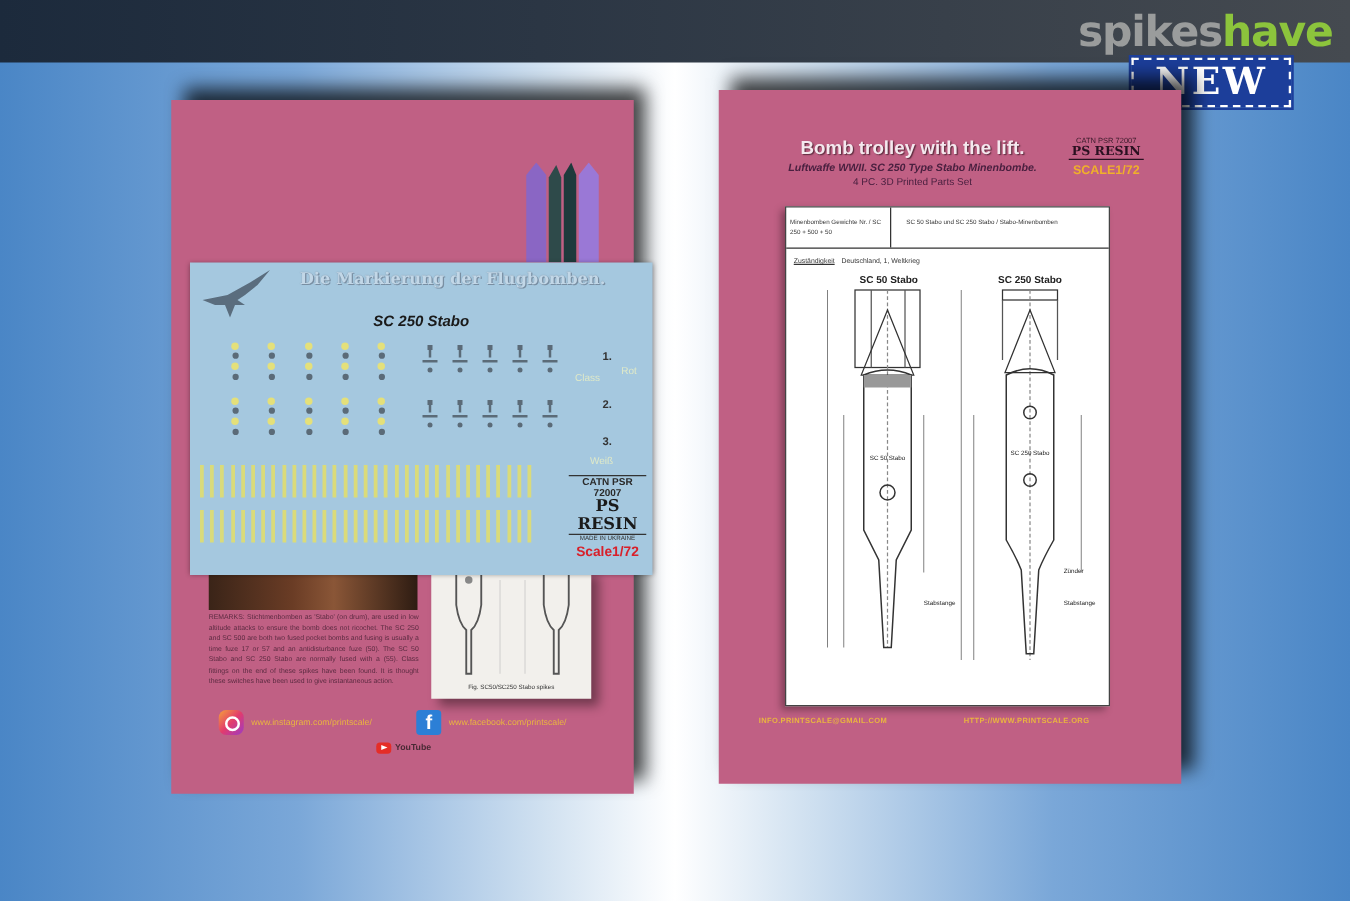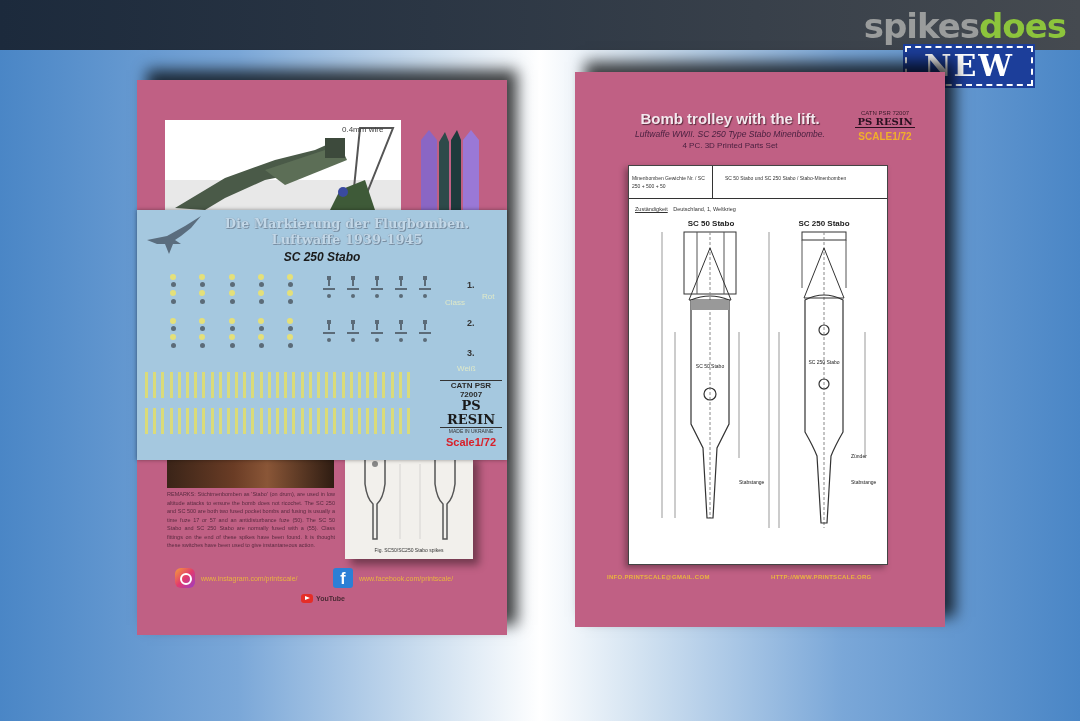--- a/index.html
+++ b/index.html
@@ -34,21 +34,21 @@
   .panel.right { left: 575px; top: 72px; width: 370px; height: 555px; }
 
   
   .trolley-img {
     position: absolute; left: 28px; top: 40px; width: 236px; height: 90px; background: #fff;
     overflow: hidden;
   }
   .wire-label { position: absolute; left: 177px; top: 5px; font-size: 8px; color: #444; }
   .purple-parts { position: absolute; left: 280px; top: 50px; width: 65px; height: 80px; }
   .decal-sheet {
-    position: absolute; left: 137px; top: 210px; width: 370px; height: 250px;
+    position: absolute; left: 152px; top: 210px; width: 370px; height: 250px;
     background: #a5c8df; box-shadow: 0 0 4px rgba(0,0,0,0.4);
   }
   .decal-title {
     position: absolute; left: 60px; top: 6px; width: 300px; text-align: center;
     font-family: "DejaVu Serif", serif; font-weight: bold; font-size: 13px; color: #c2d7e7;
     text-shadow: 0 0 1px #7a8fa3, 1px 1px 0 #7a8fa3; line-height: 16px;
   }
   .decal-sub {
     position: absolute; left: 0; top: 40px; width: 370px; text-align: center;
     font-style: italic; font-weight: bold; font-size: 12px; color: #1a1a1a;
@@ -89,21 +89,21 @@
   .yt-icon::after { content: ""; position: absolute; left: 4px; top: 2px; border-left: 5px solid #fff; border-top: 2.5px solid transparent; border-bottom: 2.5px solid transparent; }
   .yt-txt { font-size: 7px; color: #4a2a35; font-weight: bold; }
 
   
   .r-title {
     position: absolute; left: 20px; top: 38px; width: 270px; text-align: center;
     font-weight: bold; font-size: 15px; color: #f4e8ee; text-shadow: 1px 1px 1px #5a2a3c;
   }
   .r-sub {
     position: absolute; left: 20px; top: 57px; width: 270px; text-align: center;
-    font-style: italic; font-weight: normal; font-size: 8.5px; color: #4a2040;
+    font-style: italic; font-weight: bold; font-size: 8.5px; color: #4a2040;
   }
   .r-sub2 {
     position: absolute; left: 20px; top: 69px; width: 270px; text-align: center;
     font-size: 8px; color: #4a2040;
   }
   .r-brand { position: absolute; left: 280px; top: 38px; width: 60px; text-align: center; }
   .r-brand .c { font-size: 6px; color: #3a1a2a; }
   .r-brand .n { font-family: "DejaVu Serif", serif; font-weight: bold; font-size: 10px; color: #2a1020; border-bottom: 1px solid #2a1020; }
   .r-brand .s { font-size: 10px; font-weight: bold; color: #f0b02a; margin-top: 3px; }
   .sheet {
@@ -116,38 +116,26 @@
   .sheet-line { position: absolute; left: 6px; top: 40px; font-size: 5.5px; color: #333; }
   .sheet-line u { margin-right: 4px; }
   .sheet-svg { position: absolute; left: 0; top: 52px; width: 260px; height: 345px; }
   .footer-link { position: absolute; top: 502px; font-size: 6px; font-weight: bold; color: #e9b440; letter-spacing: 0.3px; }
 </style>
 </head>
 <body>
 
 <div class="topbar">
   <div class="logo">
-    <span class="scale">spikes</span><span class="mates">does</span>
+    <span class="scale">spikes</span><span class="mates">have</span>
   </div>
 </div>
 <div class="new-badge">NEW</div>
 
 <div class="panel left">
-  <div class="trolley-img">
-    <svg width="236" height="90" viewBox="0 0 236 90">
-      <rect x="0" y="60" width="236" height="30" fill="#e8e8e8"></rect>
-      <path d="M10 88 L60 58 L110 40 L150 30 L168 22 L178 36 L140 52 L100 60 L60 78 L40 90 Z" fill="#4a5a48"></path>
-      <path d="M100 50 L175 25 L182 40 L120 65 Z" fill="#5c6e56"></path>
-      <rect x="160" y="18" width="20" height="20" fill="#3d4a3c"></rect>
-      <path d="M195 8 L228 8 L200 78 L188 78 Z" fill="none" stroke="#555" stroke-width="2"></path>
-      <path d="M175 70 L200 60 L210 90 L165 90 Z" fill="#3e5a38"></path>
-      <circle cx="178" cy="72" r="5" fill="#3a4aa0"></circle>
-    </svg>
-    <span class="wire-label">0.4mm wire</span>
-  </div>
   <svg class="purple-parts" viewBox="0 0 65 80">
     <path d="M4 10 L12 0 L20 10 L20 80 L4 80 Z" fill="#8a66c4"></path>
     <path d="M22 12 L28 2 L32 12 L32 80 L22 80 Z" fill="#2e4a4a"></path>
     <path d="M34 10 L40 0 L44 10 L44 80 L34 80 Z" fill="#1e3a3c"></path>
     <path d="M46 10 L54 0 L62 10 L62 80 L46 80 Z" fill="#9a78d6"></path>
   </svg>
 
   <div class="photo-strip"></div>
   <div class="desc-text">REMARKS: Stichtmenbomben as 'Stabo' (on drum), are used in low altitude attacks to ensure the bomb does not ricochet. The SC 250 and SC 500 are both two fused pocket bombs and fusing is usually a time fuze 17 or 57 and an antidisturbance fuze (50). The SC 50 Stabo and SC 250 Stabo are normally fused with a (55). Class fittings on the end of these spikes have been found. It is thought these switches have been used to give instantaneous action.</div>
   <div class="drawing-left">
@@ -174,21 +162,20 @@
     <span class="yt-txt">YouTube</span>
   </div>
 </div>
 
 <div class="decal-sheet">
   <svg class="eagle" viewBox="0 0 60 42">
     <path d="M2 26 L22 22 L40 12 L56 2 L46 14 L36 22 L30 26 L36 30 L28 30 L24 40 L20 30 L12 30 Z" fill="#5a6d7e"></path>
   </svg>
   <div class="decal-title">
     <div>Die Markierung der Flugbomben.</div>
-    <div>Luftwaffe 1939-1945</div>
   </div>
   <div class="decal-sub">SC 250 Stabo</div>
 
   <div>
     <span class="ydot" style="left:33px;top:64px"></span>
       <span class="gdot" style="left:34px;top:72px"></span>
       <span class="ydot" style="left:33px;top:80px"></span>
       <span class="gdot" style="left:34px;top:89px"></span>
     <span class="ydot" style="left:62px;top:64px"></span>
       <span class="gdot" style="left:63px;top:72px"></span>

